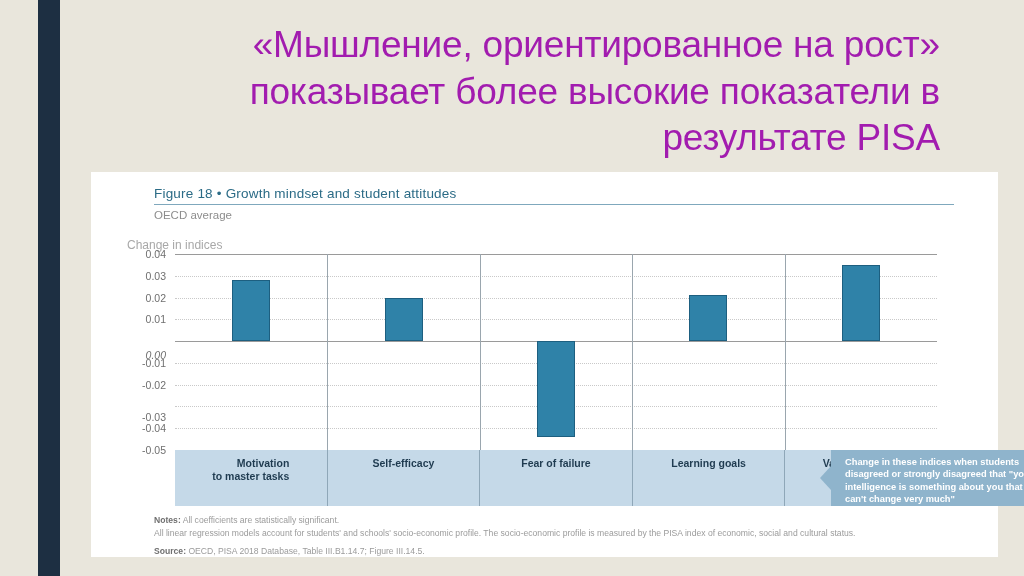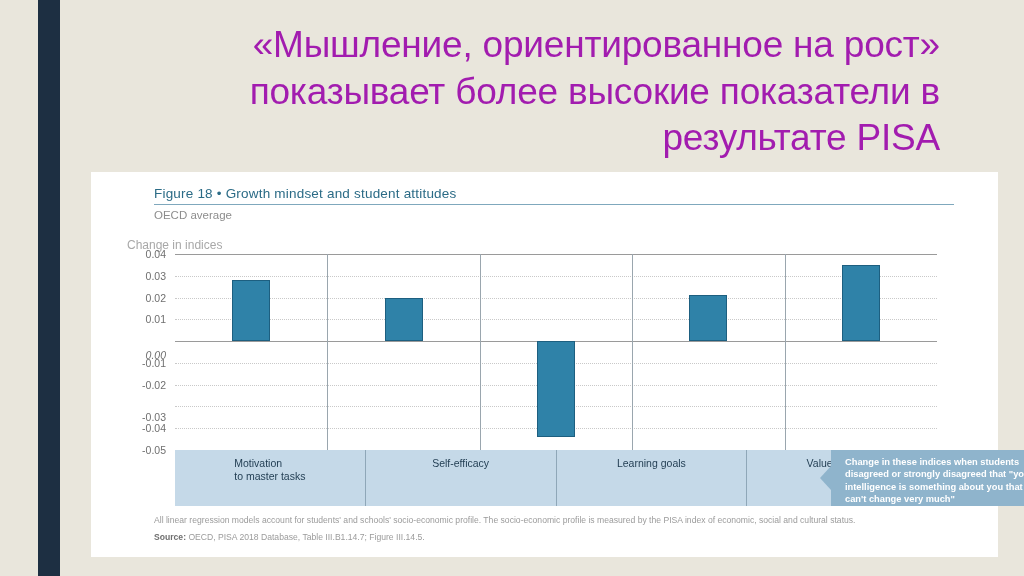--- a/index.html
+++ b/index.html
@@ -130,23 +130,23 @@
     display: flex;
     align-items: flex-start;
     justify-content: center;
     padding-top: 7px;
     box-sizing: border-box;
   }
   .cat-cell:last-child { border-right: none; }
   .cat-label {
     font-size: 10.5px;
     color: #1f3b50;
-    text-align: left;
+    text-align: right;
     line-height: 1.25;
-    font-weight: normal;
+    font-weight: bold;
   }
 
   
   .callout {
     position: absolute;
     left: 740px; top: 278px;
     width: 229px; height: 56px;
     background: #8fb4cc;
     color: #ffffff;
     box-sizing: border-box;
@@ -229,28 +229,33 @@
   </div>
 
   <div class="cat-band">
       <div class="cat-cell">
         <div class="cat-label">Motivation<br>to master tasks</div>
       </div>
       <div class="cat-cell">
         <div class="cat-label">Self-efficacy</div>
       </div>
       <div class="cat-cell">
+        <div class="cat-label">Fear of failure</div>
+      </div>
+      <div class="cat-cell">
         <div class="cat-label">Learning goals</div>
       </div>
       <div class="cat-cell">
         <div class="cat-label">Value of school</div>
       </div>
     </div>
 
   <div class="callout">Change in these indices when students disagreed or strongly disagreed that "your intelligence is something about you that you can't change very much"</div>
 
   <div class="notes">
+    <div><b>Notes:</b>
+      <span>All coefficients are statistically significant.</span></div>
     <div>All linear regression models account for students' and schools' socio-economic profile. The socio-economic profile is measured by the PISA index of economic, social and cultural status.</div>
     <div style="margin-top:4px"><b>Source:</b>
       <span>OECD, PISA 2018 Database, Table III.B1.14.7; Figure III.14.5.</span></div>
   </div>
 
 </div>
 
 </body></html>

